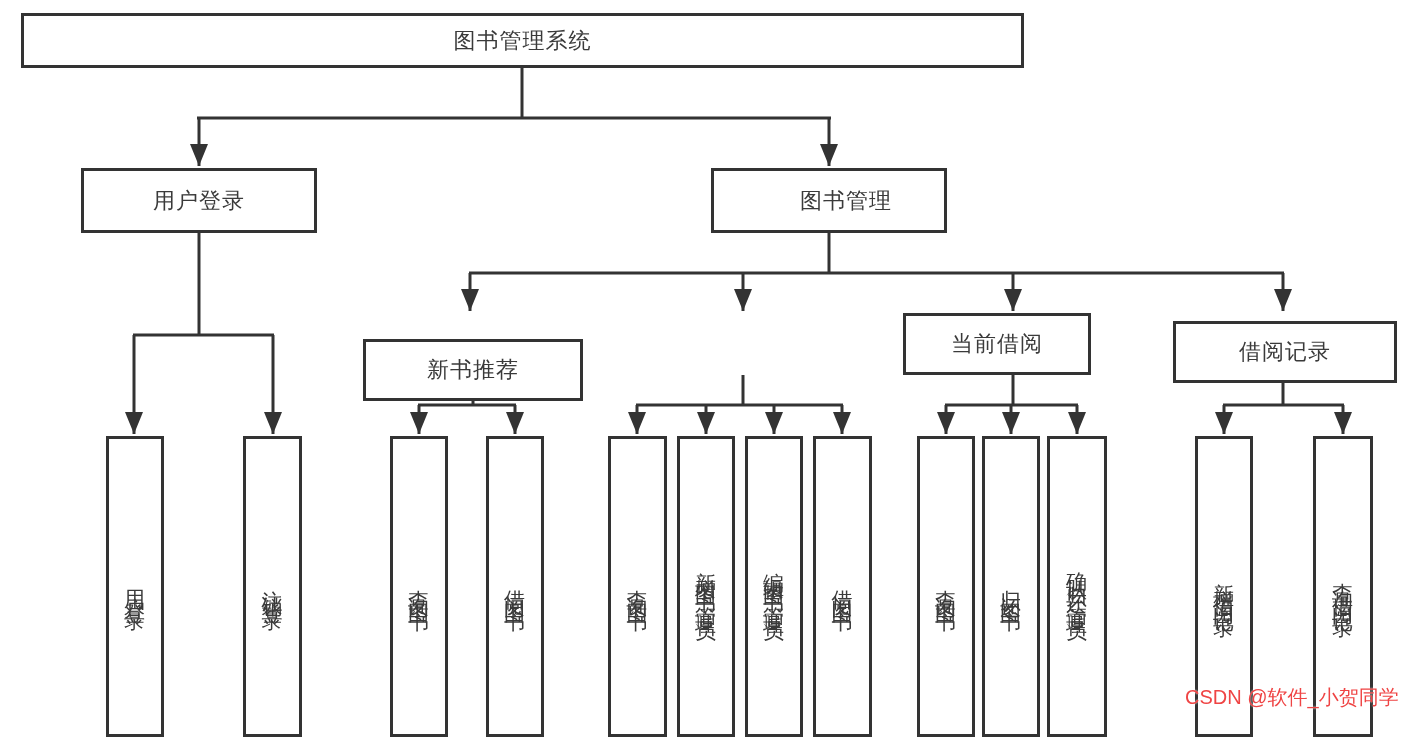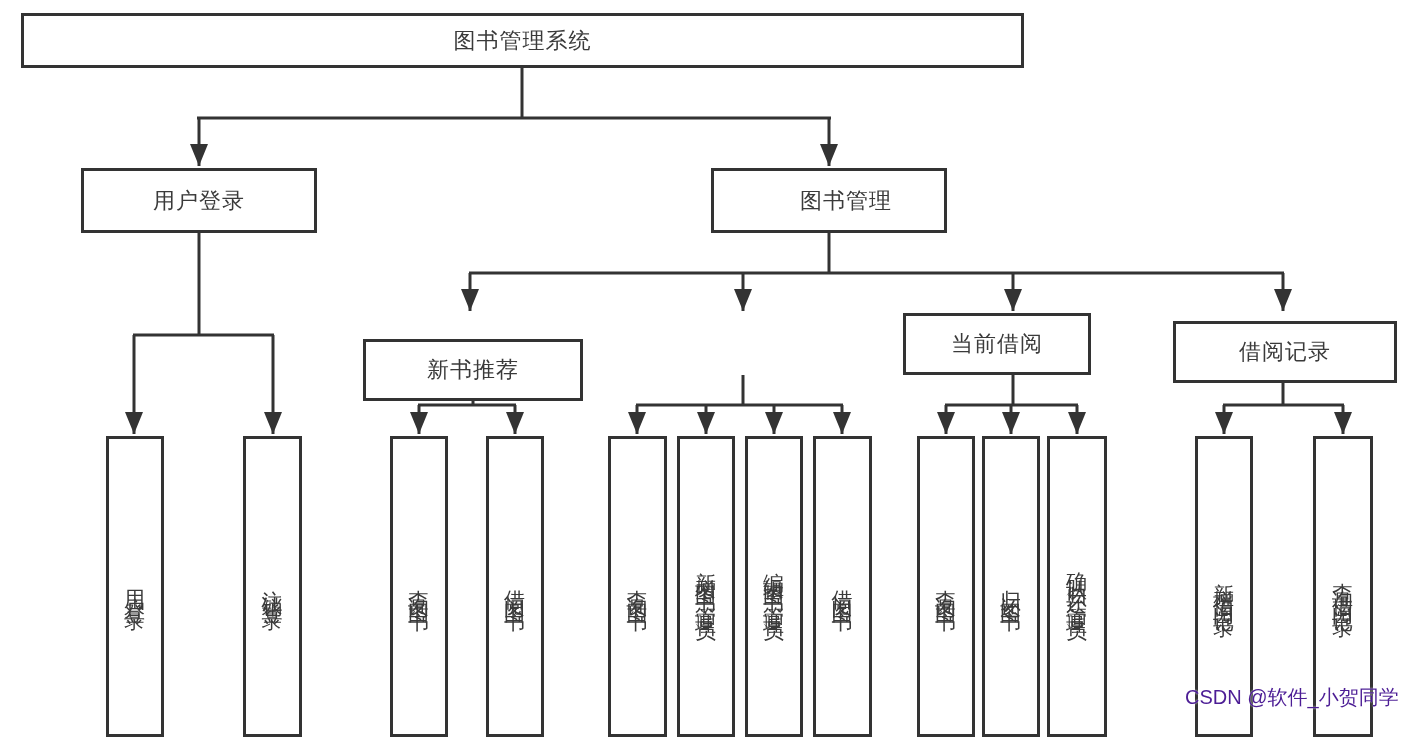--- a/index.html
+++ b/index.html
@@ -14,21 +14,21 @@
     display:flex; align-items:center; justify-content:center;
     font-size:22px; letter-spacing:1px; white-space:nowrap;
   }
   .leaf { font-size:21px; }
   .leaf .vtxt {
     writing-mode:vertical-rl; text-orientation:mixed;
     letter-spacing:7px; line-height:1; white-space:nowrap;
   }
   .watermark {
     position:absolute; left:1185px; top:684px; width:220px;
-    font-size:20px; color:#4c1d95; text-shadow:0 0 2px #ffffff;
+    font-size:20px; color:#ef4444; text-shadow:0 0 2px #ffffff;
     white-space:nowrap; z-index:5;
   }
 </style>
 </head>
 <body>
 
 <div id="stage">
 
   <svg id="wires" width="1405" height="747" viewBox="0 0 1405 747">
     <defs>

